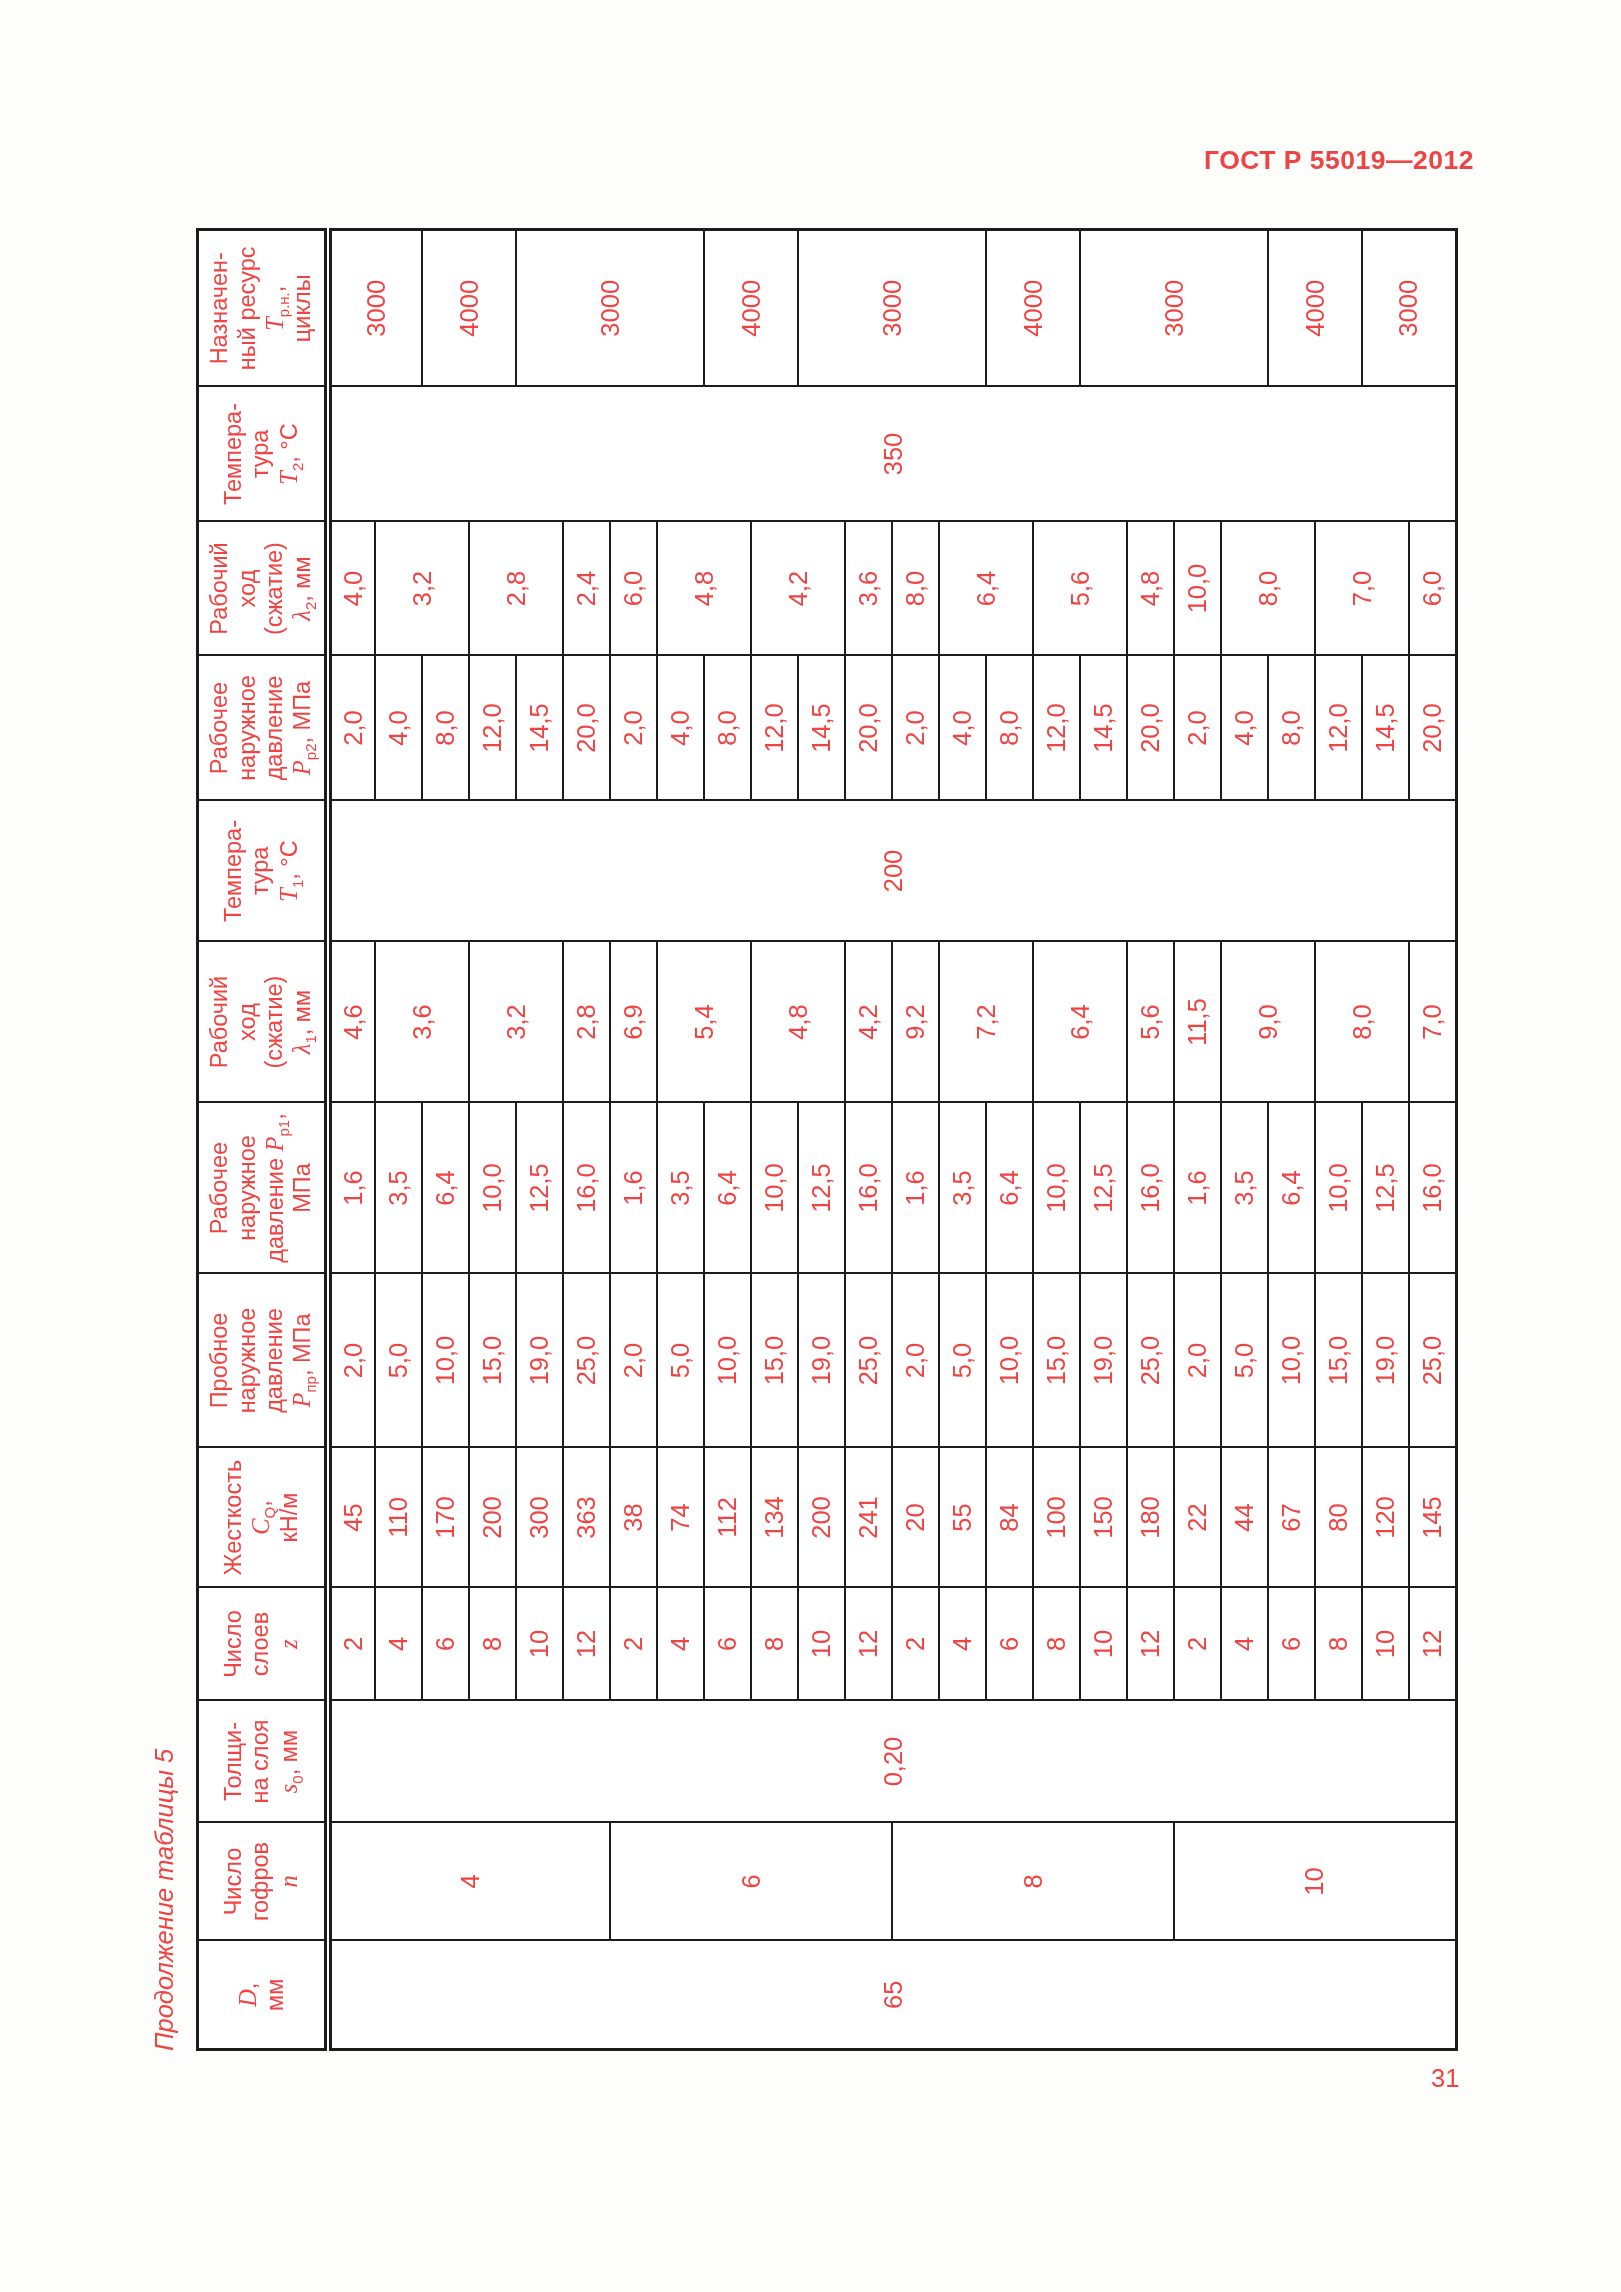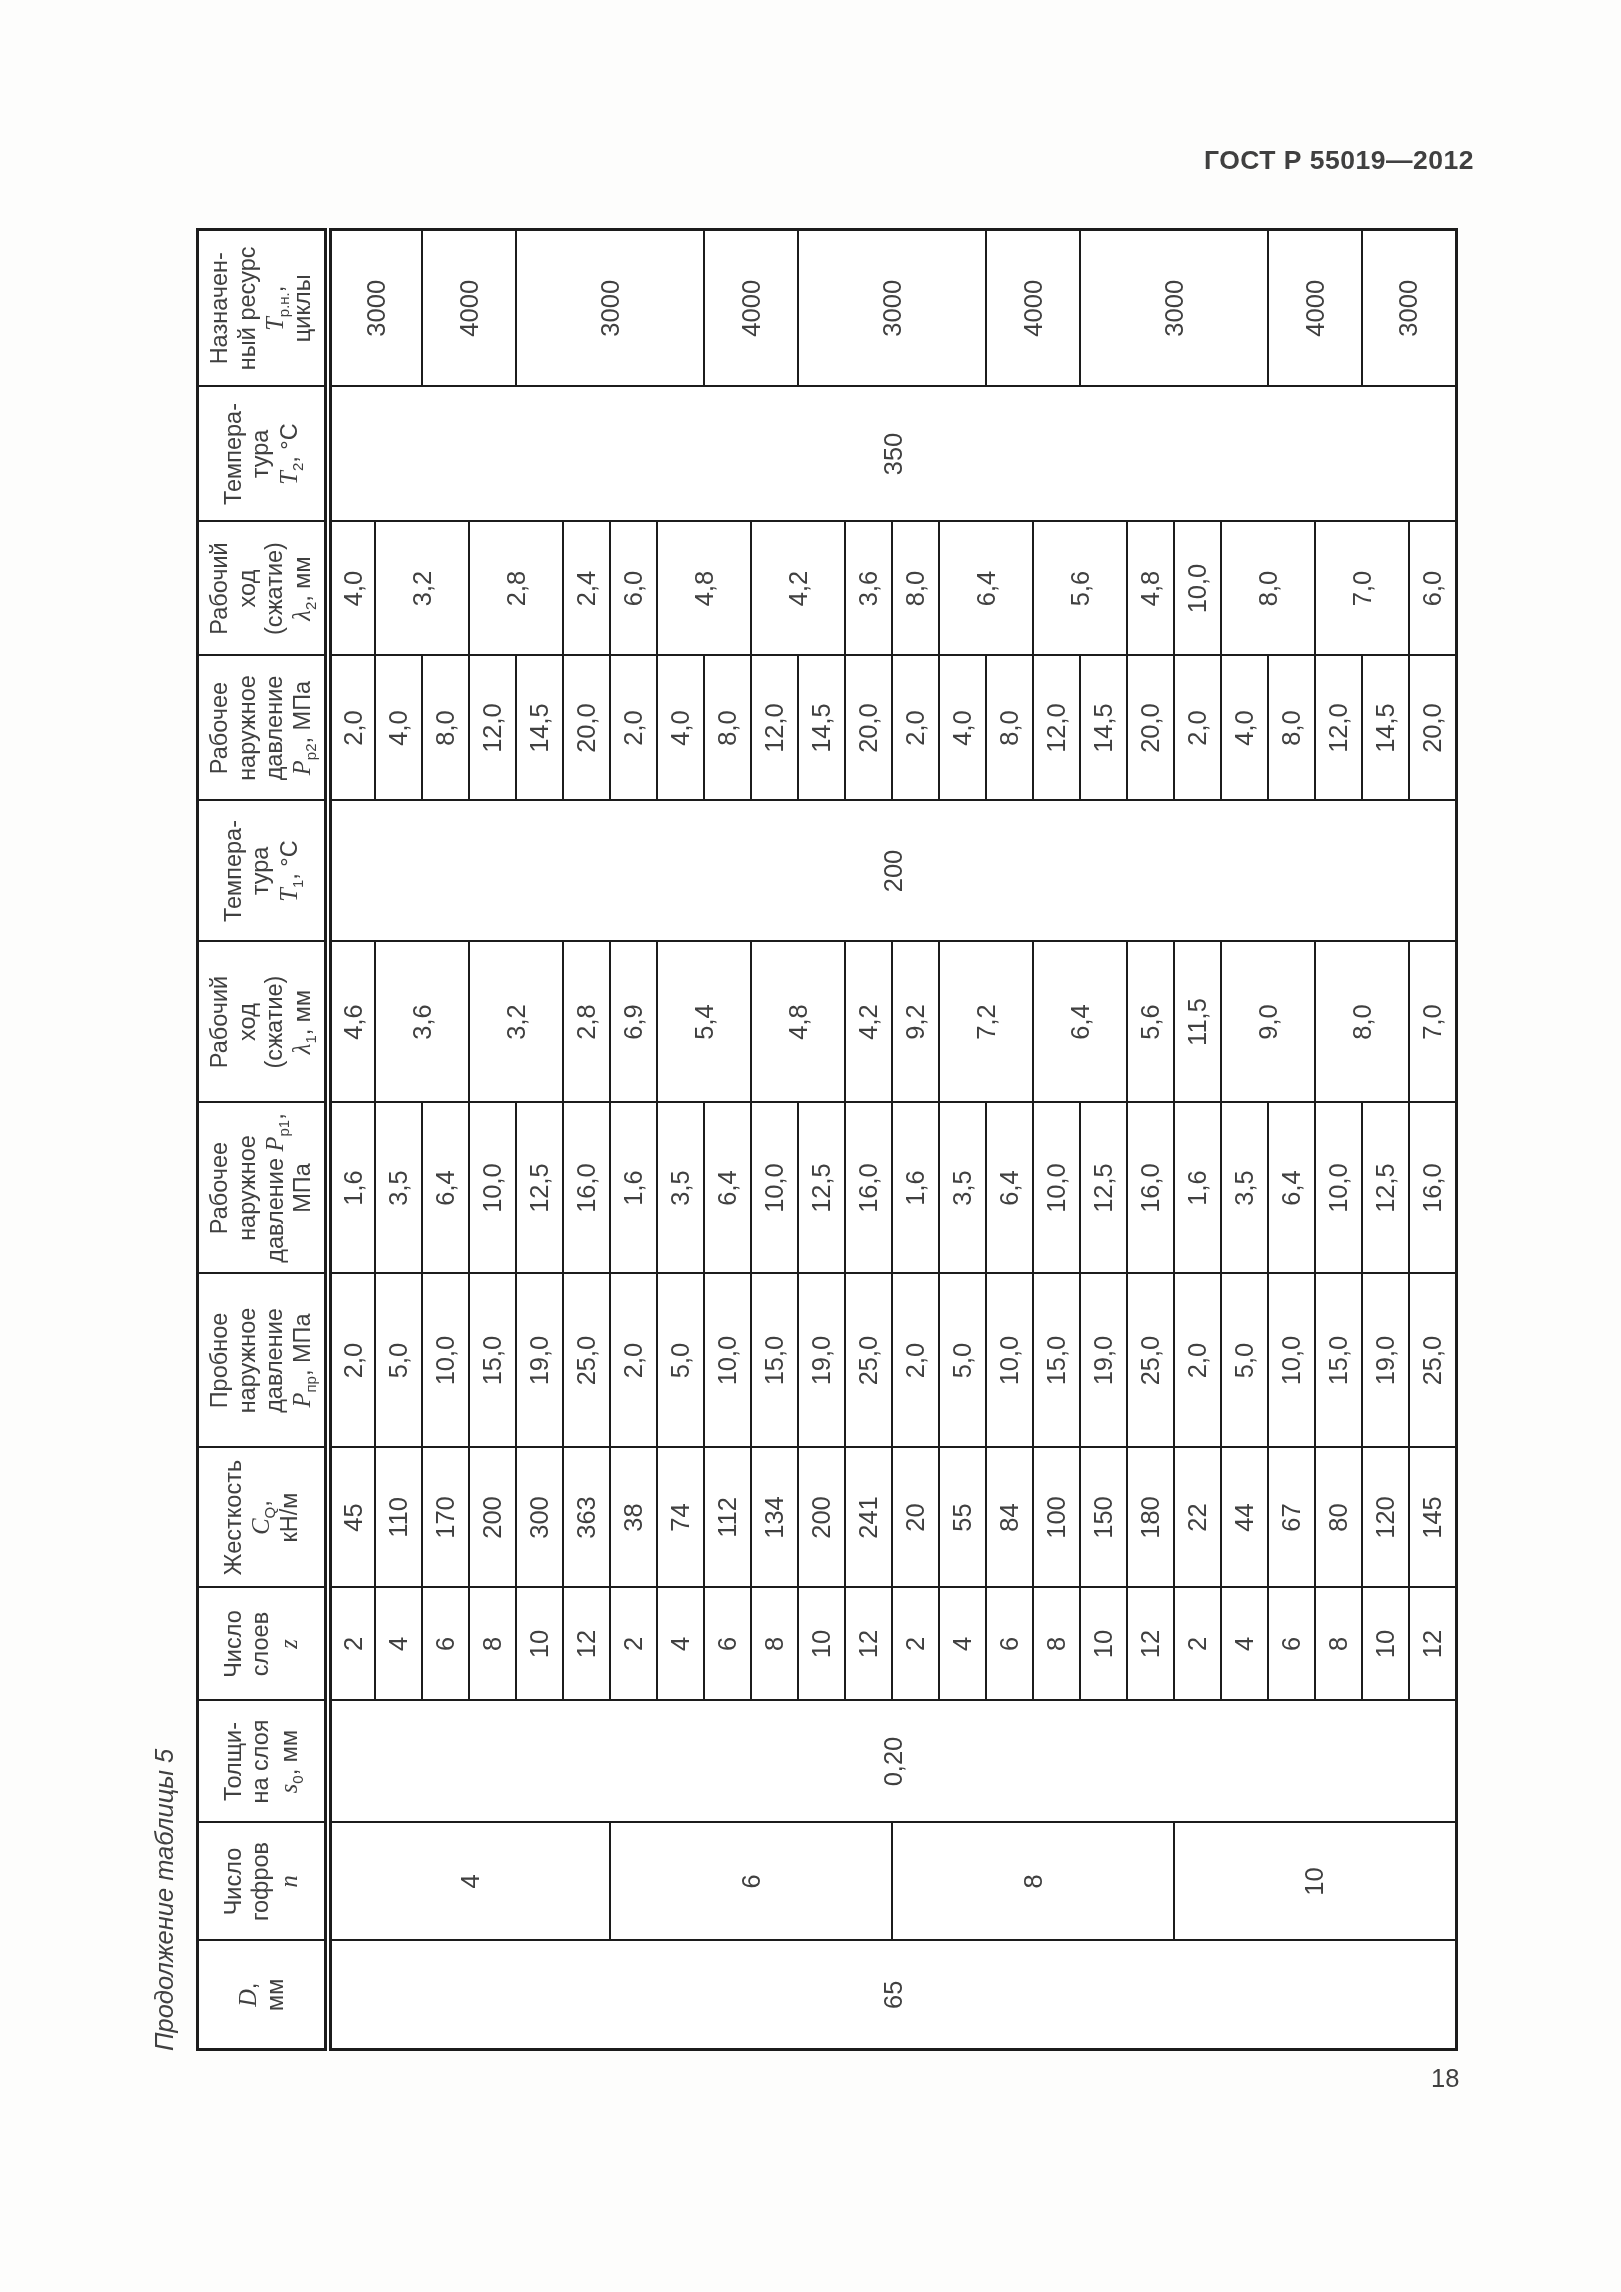--- a/index.html
+++ b/index.html
@@ -3,21 +3,21 @@
 <meta charset="utf-8">
 <style>
   html, body { margin: 0; padding: 0; }
   .page {
     position: relative;
     width: 1621px;
     height: 2293px;
     background: #fdfdfc;
     overflow: hidden;
     font-family: "Liberation Sans", sans-serif;
-    color: #404040;
+    color: #ef4444;
   }
   .doc-header {
     position: absolute;
     top: 145px;
     right: 147px;
     font-size: 26.5px;
     font-weight: bold;
     letter-spacing: 0.5px;
     white-space: nowrap;
   }
@@ -338,16 +338,16 @@
               <td>16,0</td>
               <td>7,0</td>
               <td>20,0</td>
               <td>6,0</td>
             </tr>
           </tbody>
       </table>
     </div>
   </div>
 
-  <div class="page-number">18</div>
+  <div class="page-number">31</div>
 
 </div>
 
 
 </body></html>

